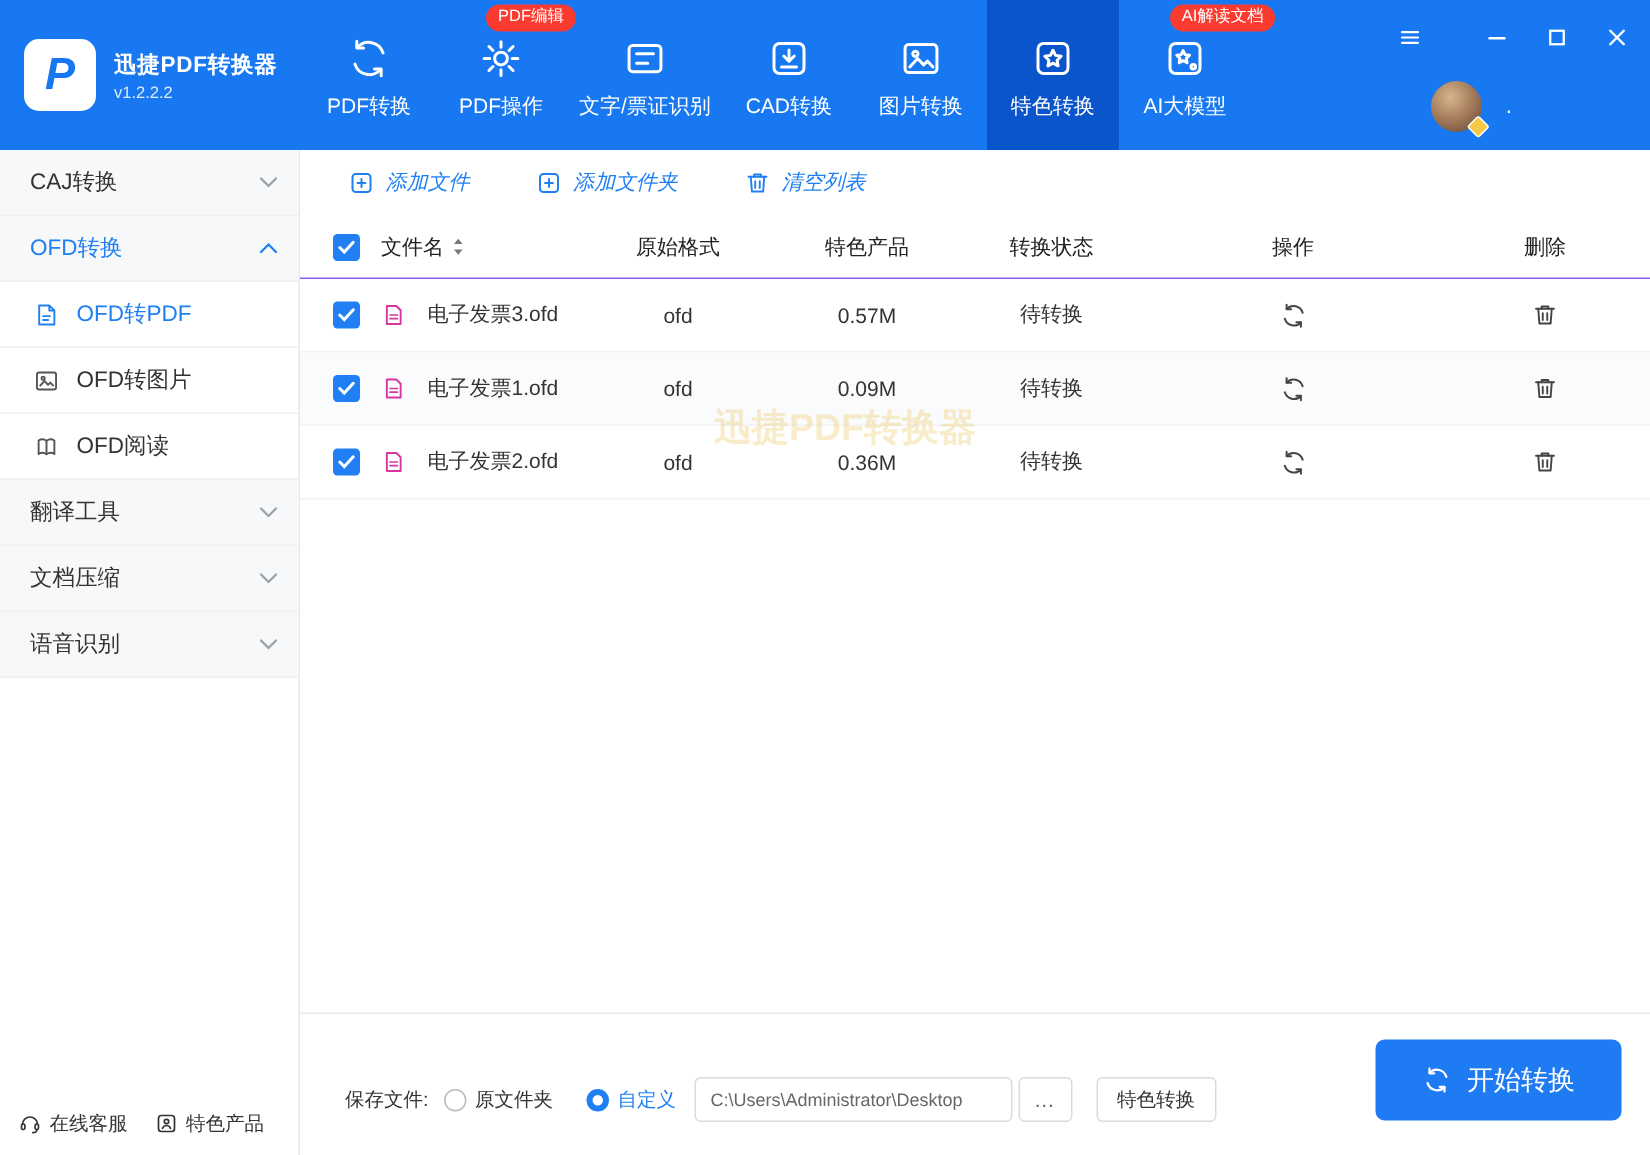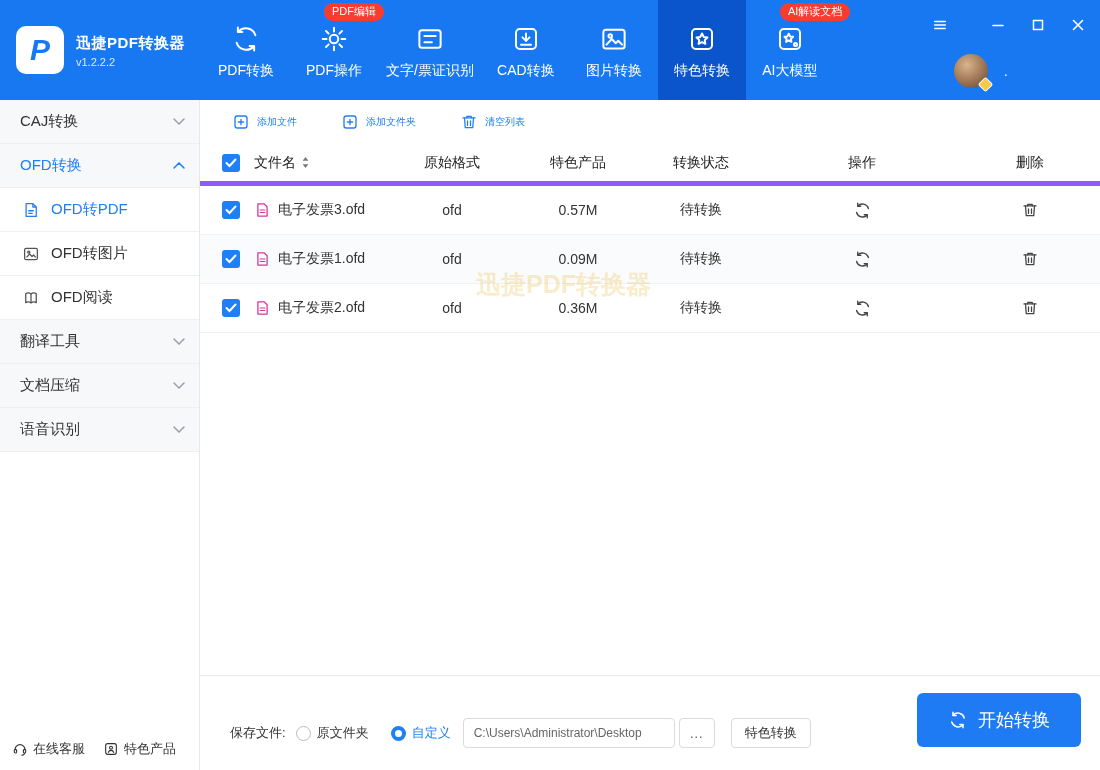--- a/index.html
+++ b/index.html
@@ -71,33 +71,33 @@
   .side-row.sub.active .sicon { color:#2080f3; }
 
   .side-footer { position:absolute; left:12px; bottom:12px; display:flex; gap:18px; align-items:flex-end; }
   .sf-item { display:flex; align-items:center; gap:5px; font-size:13px; color:#333; cursor:pointer; }
   .sf-item svg { color:#333; }
 
   
   .main { position:absolute; left:200px; top:100px; right:0; bottom:0; background:#fff; }
 
   .toolbar { height:44px; display:flex; align-items:center; gap:44px; padding-left:32px; }
-  .tool-btn { display:flex; align-items:center; gap:7px; color:#2080f3; font-size:10px; cursor:pointer; }
+  .tool-btn { display:flex; align-items:center; gap:7px; color:#2080f3; font-size:14px; cursor:pointer;font-style:italic; }
 
   .tgrid {
     display:grid;
     grid-template-columns:20px 170px 80px 172px 74px 248px 88px;
     padding-left:22px; align-items:center;
   }
-  .thead { height:42px; border-bottom:5px solid #8b5cf6; font-size:14px; color:#222; }
+  .thead { height:42px; border-bottom:1px solid #8b5cf6; font-size:14px; color:#222; }
   .trow  { height:49px; border-bottom:1px solid #f1f2f4; font-size:14px; color:#333; }
   .trow.alt { background:#fafbfc; }
   .c-center { text-align:center; }
   .cell-flex { display:flex; align-items:center; justify-content:center; }
-  .name-cell { display:flex; align-items:flex-end; gap:7px; padding-left:12px; }
+  .name-cell { display:flex; align-items:flex-end; gap:14px; padding-left:12px; }
   .head-name { display:flex; align-items:center; gap:5px; padding-left:12px; cursor:pointer; }
 
   .cb {
     width:18px; height:18px; background:#2080f3; border-radius:3px;
     display:flex; align-items:center; justify-content:center; cursor:pointer;
   }
   .icon-btn { cursor:pointer; color:#444; display:flex; align-items:center; justify-content:center; width:26px; height:26px; }
 
   .watermark {
     position:absolute; left:276px; top:168px; font-size:25px; font-weight:bold;

